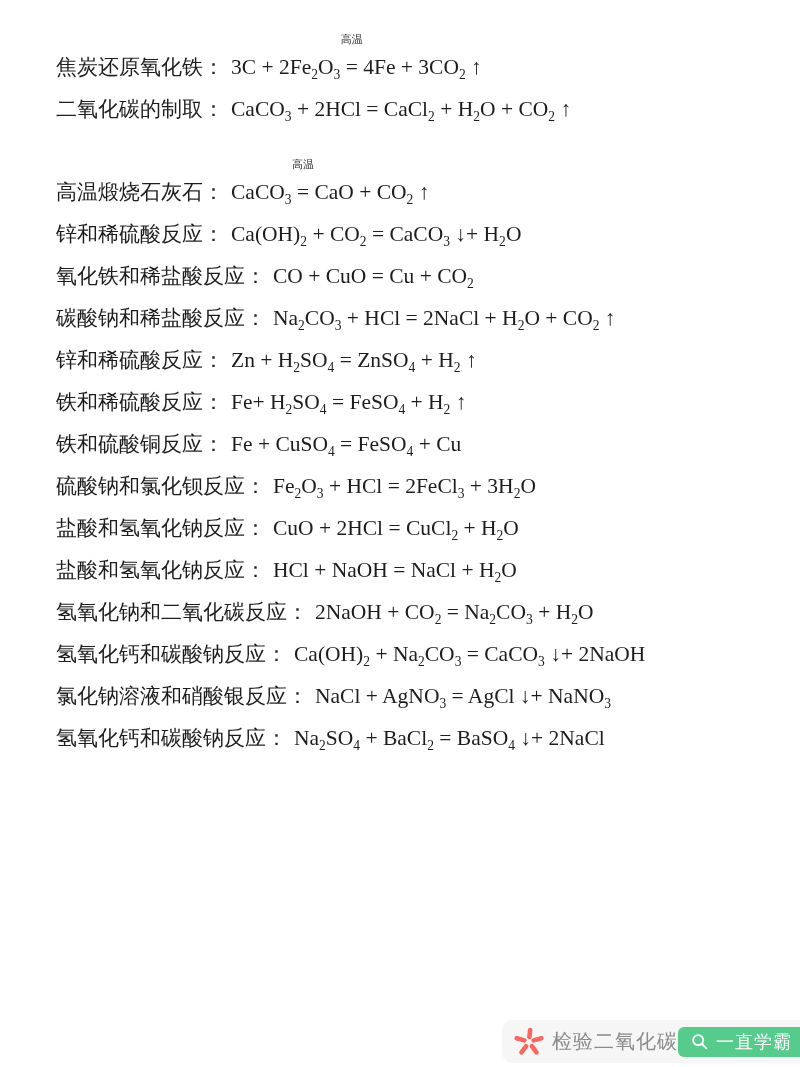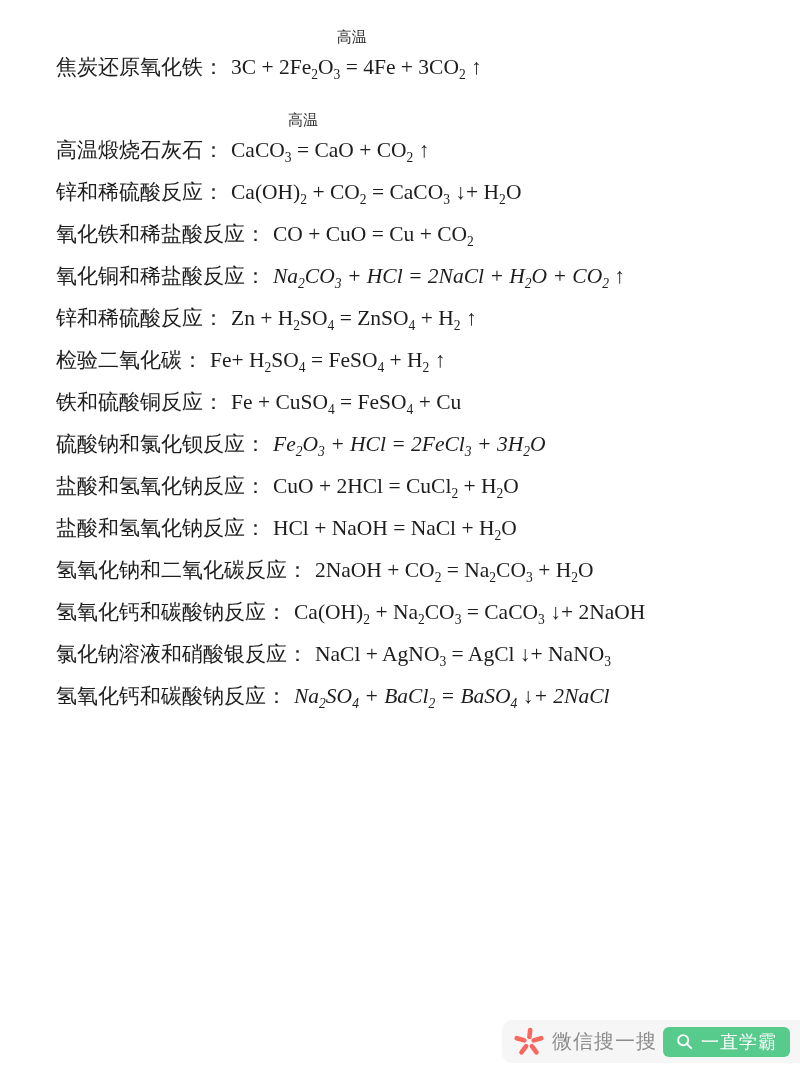--- a/index.html
+++ b/index.html
@@ -33,36 +33,35 @@
   }
   .zh {
     font-family: Liberation Serif, serif;
   }
   .eq {
     font-family: "Liberation Serif", "DejaVu Serif", serif;
     margin-left: 7px;
     font-size: 21.5px;
   }
   .eq.it {
-    font-style: italic;
   }
   .eq sub {
     font-size: 0.63em;
     line-height: 0;
   }
   .eqs {
     position: relative;
     display: inline-block;
   }
   .cond {
     position: absolute;
     bottom: calc(100% + 1px);
     left: 50%;
     transform: translateX(-50%);
-    font-size: 15px;
+    font-size: 11px;
     line-height: 1;
     color: #2b2b2b;
     font-style: normal;
     white-space: nowrap;
   }
   
   .footer-card {
     position: absolute;
     left: 502px;
     right: 0;
@@ -107,47 +106,48 @@
   }
   .search-btn svg {
     flex: 0 0 auto;
   }
 </style>
 </head>
 <body>
 
 <div class="content">
     <div class="row"><span class="zh">焦炭还原氧化铁：</span><span class="eq">3C + 2Fe<sub>2</sub>O<sub>3</sub> <span class="eqs"><span class="cond">高温</span>=</span> 4Fe + 3CO<sub>2</sub> ↑</span></div>
+    <div class="row"><span class="zh">二氧化碳的制取：</span><span class="eq">CaCO<sub>3</sub> + 2HCl = CaCl<sub>2</sub> + H<sub>2</sub>O + CO<sub>2</sub> ↑</span></div>
     <div class="row gap"><span class="zh">高温煅烧石灰石：</span><span class="eq">CaCO<sub>3</sub> <span class="eqs"><span class="cond">高温</span>=</span> CaO + CO<sub>2</sub> ↑</span></div>
     <div class="row"><span class="zh">锌和稀硫酸反应：</span><span class="eq">Ca(OH)<sub>2</sub> + CO<sub>2</sub> = CaCO<sub>3</sub> ↓+ H<sub>2</sub>O</span></div>
     <div class="row"><span class="zh">氧化铁和稀盐酸反应：</span><span class="eq">CO + CuO = Cu + CO<sub>2</sub></span></div>
-    <div class="row"><span class="zh">氧化铜和稀盐酸反应：</span><span class="eq it">Na<sub>2</sub>CO<sub>3</sub> + HCl = 2NaCl + H<sub>2</sub>O + CO<sub>2</sub> ↑</span></div>
+    <div class="row"><span class="zh">碳酸钠和稀盐酸反应：</span><span class="eq it">Na<sub>2</sub>CO<sub>3</sub> + HCl = 2NaCl + H<sub>2</sub>O + CO<sub>2</sub> ↑</span></div>
     <div class="row"><span class="zh">锌和稀硫酸反应：</span><span class="eq">Zn + H<sub>2</sub>SO<sub>4</sub> = ZnSO<sub>4</sub> + H<sub>2</sub> ↑</span></div>
-    <div class="row"><span class="zh">检验二氧化碳：</span><span class="eq">Fe+ H<sub>2</sub>SO<sub>4</sub> = FeSO<sub>4</sub> + H<sub>2</sub> ↑</span></div>
+    <div class="row"><span class="zh">铁和稀硫酸反应：</span><span class="eq">Fe+ H<sub>2</sub>SO<sub>4</sub> = FeSO<sub>4</sub> + H<sub>2</sub> ↑</span></div>
     <div class="row"><span class="zh">铁和硫酸铜反应：</span><span class="eq">Fe + CuSO<sub>4</sub> = FeSO<sub>4</sub> + Cu</span></div>
     <div class="row"><span class="zh">硫酸钠和氯化钡反应：</span><span class="eq it">Fe<sub>2</sub>O<sub>3</sub> + HCl = 2FeCl<sub>3</sub> + 3H<sub>2</sub>O</span></div>
     <div class="row"><span class="zh">盐酸和氢氧化钠反应：</span><span class="eq">CuO + 2HCl = CuCl<sub>2</sub> + H<sub>2</sub>O</span></div>
     <div class="row"><span class="zh">盐酸和氢氧化钠反应：</span><span class="eq">HCl + NaOH = NaCl + H<sub>2</sub>O</span></div>
     <div class="row"><span class="zh">氢氧化钠和二氧化碳反应：</span><span class="eq">2NaOH + CO<sub>2</sub> = Na<sub>2</sub>CO<sub>3</sub> + H<sub>2</sub>O</span></div>
     <div class="row"><span class="zh">氢氧化钙和碳酸钠反应：</span><span class="eq">Ca(OH)<sub>2</sub> + Na<sub>2</sub>CO<sub>3</sub> = CaCO<sub>3</sub> ↓+ 2NaOH</span></div>
     <div class="row"><span class="zh">氯化钠溶液和硝酸银反应：</span><span class="eq">NaCl + AgNO<sub>3</sub> = AgCl ↓+ NaNO<sub>3</sub></span></div>
     <div class="row"><span class="zh">氢氧化钙和碳酸钠反应：</span><span class="eq it">Na<sub>2</sub>SO<sub>4</sub> + BaCl<sub>2</sub> = BaSO<sub>4</sub> ↓+ 2NaCl</span></div>
   </div>
 
 <div class="footer-card">
   <svg class="spark" viewBox="0 0 30 30" aria-hidden="true">
     <g stroke="#f8685f" stroke-width="4.6" stroke-linecap="round" fill="none">
       <line x1="15.4" y1="10" x2="16.2" y2="3"></line>
       <line x1="19.7" y1="13.4" x2="27.2" y2="11.2"></line>
       <line x1="17.9" y1="19.1" x2="22.5" y2="25.4"></line>
       <line x1="12.1" y1="19.1" x2="7.5" y2="25.4"></line>
       <line x1="10.3" y1="13.4" x2="2.8" y2="11.2"></line>
     </g>
   </svg>
-  <span class="prompt">微信搜一搜</span>
+  <span class="prompt">检验二氧化碳</span>
   <button class="search-btn">
     <svg width="18" height="18" viewBox="0 0 20 20" aria-hidden="true">
       <circle cx="8" cy="8" r="5.6" fill="none" stroke="#ffffff" stroke-width="2.1"></circle>
       <line x1="12.4" y1="12.4" x2="17" y2="17" stroke="#ffffff" stroke-width="2.1" stroke-linecap="round"></line>
     </svg>
     <span>一直学霸</span>
   </button>
 </div>
 
 </body></html>

